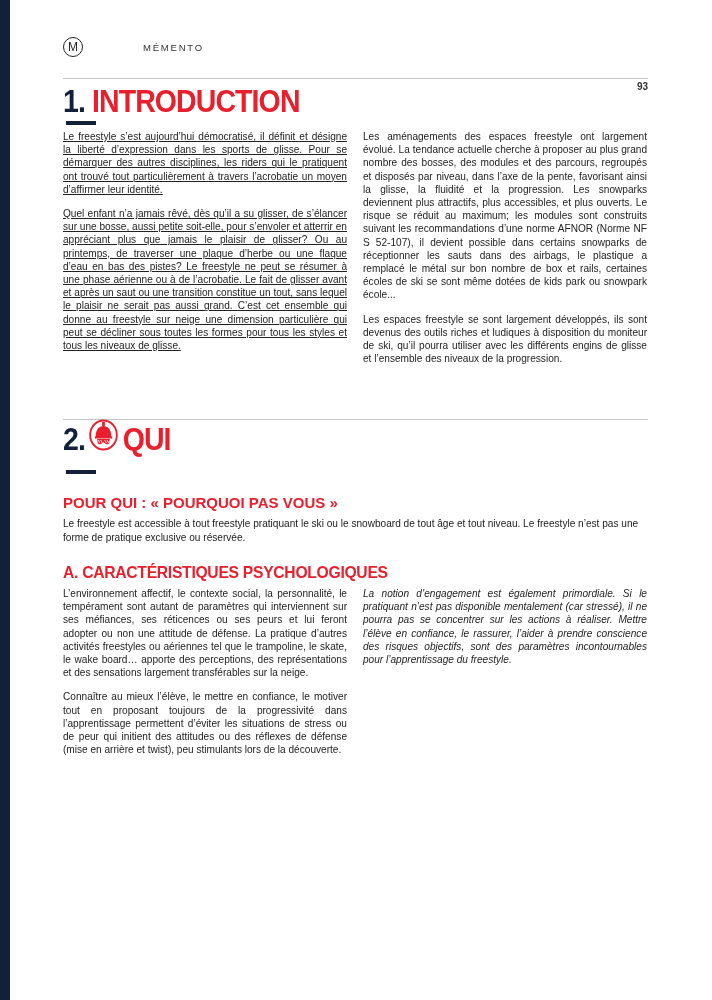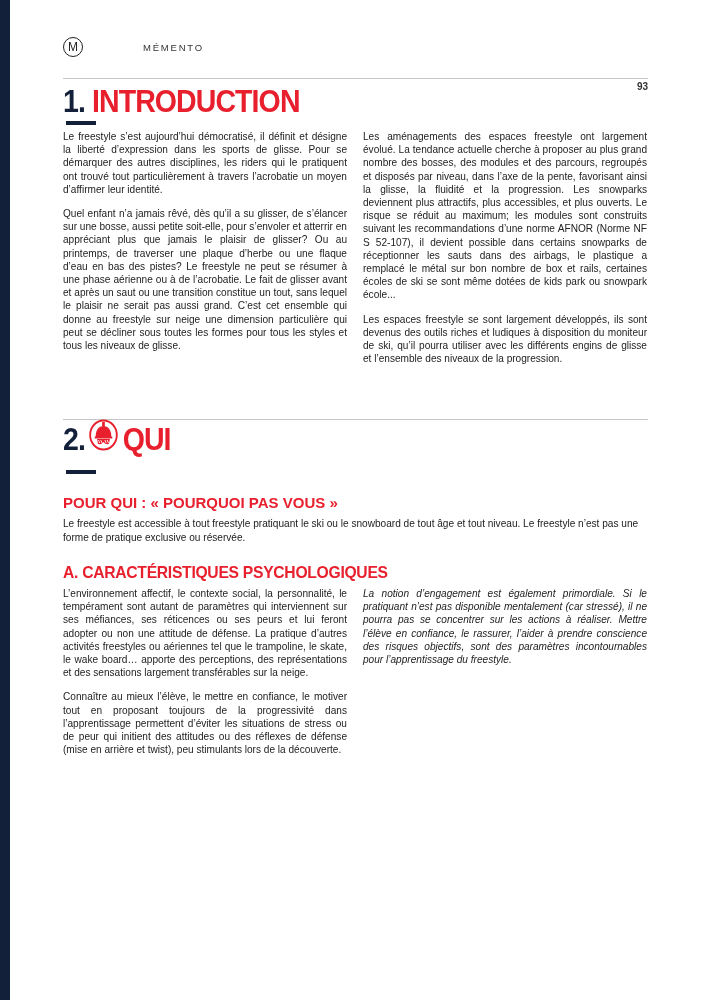--- a/index.html
+++ b/index.html
@@ -32,21 +32,21 @@
 </div>
 
 <div class="rule" style="top:78px;"></div>
 
 <div class="sec-title" style="top:84px;">
   <span class="sec-num">1.</span>
   <span class="sec-word">INTRODUCTION</span>
 </div>
 <div class="underbar" style="top:121px;"></div>
 
-<div class="col" style="left:63px; top:130px;">
+<div class="col" style="left:63px; top:130px;text-decoration:underline;">
   <p>Le freestyle s’est aujourd’hui démocratisé, il définit et désigne la liberté d’expression dans les sports de glisse. Pour se démarquer des autres disciplines, les riders qui le pratiquent ont trouvé tout particulièrement à travers l’acrobatie un moyen d’affirmer leur identité.</p>
   <p>Quel enfant n’a jamais rêvé, dès qu’il a su glisser, de s’élancer sur une bosse, aussi petite soit-elle, pour s’envoler et atterrir en appréciant plus que jamais le plaisir de glisser? Ou au printemps, de traverser une plaque d’herbe ou une flaque d’eau en bas des pistes? Le freestyle ne peut se résumer à une phase aérienne ou à de l’acrobatie. Le fait de glisser avant et après un saut ou une transition  constitue un tout, sans lequel le plaisir ne serait pas aussi grand. C’est cet ensemble qui donne au freestyle sur neige une dimension particulière qui peut se décliner sous toutes les formes pour tous les styles et tous les niveaux de glisse.</p>
 </div>
 
 <div class="col" style="left:363px; top:130px;">
   <p>Les aménagements des espaces freestyle ont largement évolué. La tendance actuelle cherche à proposer au plus grand nombre des bosses, des modules et des parcours, regroupés et disposés par niveau, dans l’axe de la pente, favorisant ainsi la glisse, la fluidité et la progression. Les snowparks deviennent plus attractifs, plus accessibles, et plus ouverts. Le risque se réduit au maximum; les modules sont construits suivant les recommandations d’une norme AFNOR (Norme NF S 52-107), il devient possible dans certains snowparks de réceptionner les sauts dans des airbags, le plastique a remplacé le métal sur bon nombre de box et rails, certaines écoles de ski se sont même dotées de kids park ou snowpark école...</p>
   <p>Les espaces freestyle se sont largement développés, ils sont devenus des outils riches et ludiques à disposition du moniteur de ski, qu’il pourra utiliser avec les différents engins de glisse et l’ensemble des niveaux de la progression.</p>
 </div>
 
 <div class="rule" style="top:419px;"></div>

